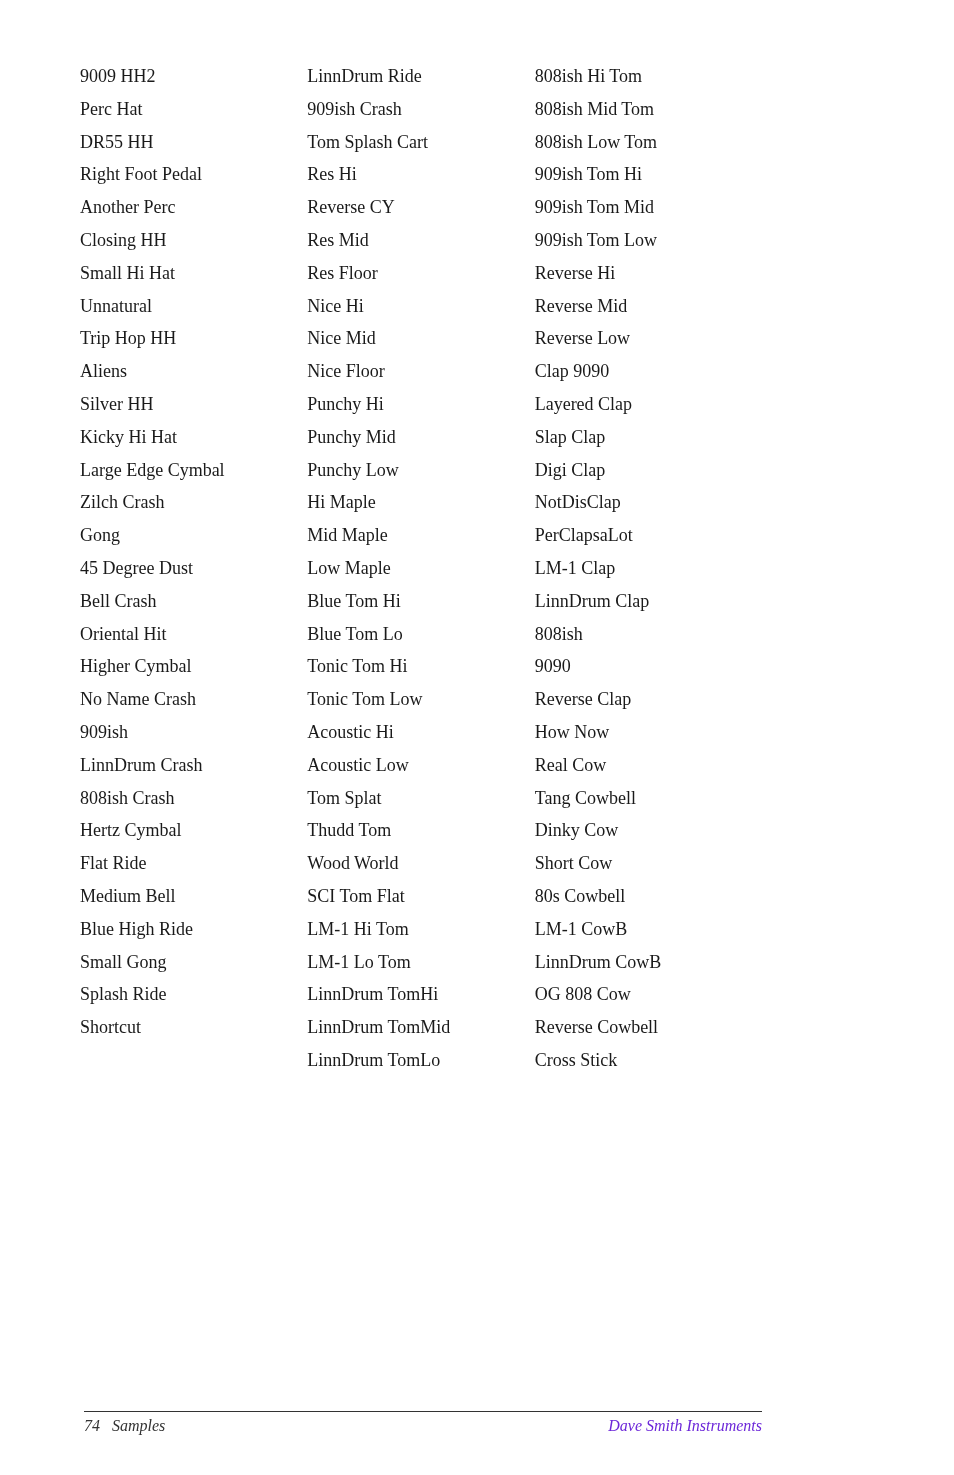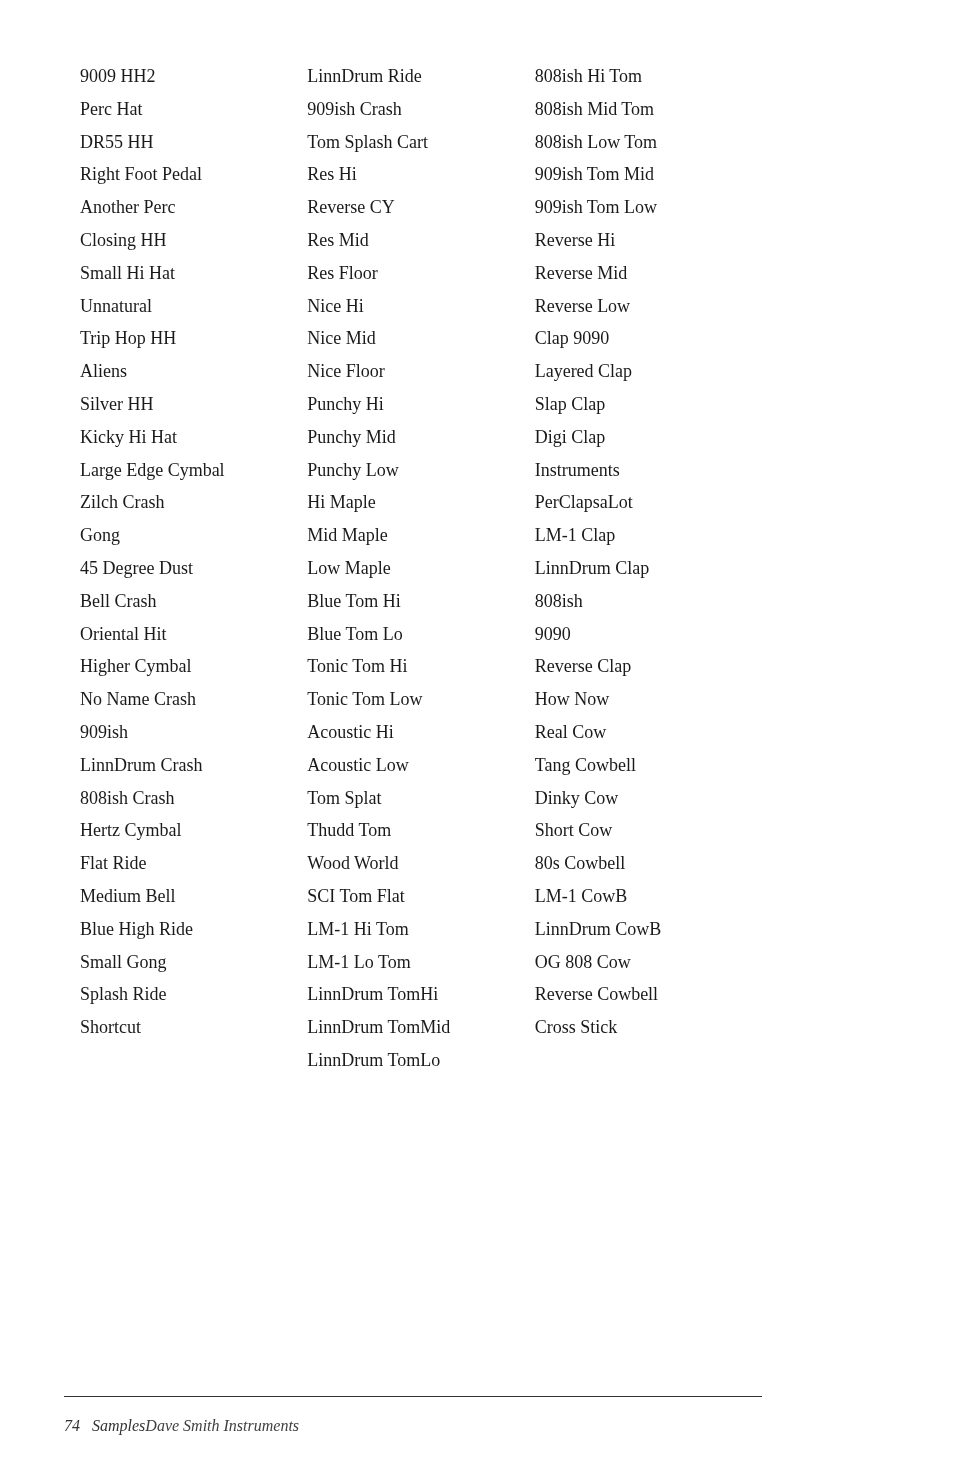--- a/index.html
+++ b/index.html
@@ -40,38 +40,39 @@
     .list-item {
       font-size: 18px;
       line-height: 1.6;
       color: #1a1a1a;
       padding: 2px 0;
     }
 
     .footer {
       position: absolute;
       bottom: 40px;
-      left: 64px;
+      left: 84px;
       right: 80px;
       border-top: 1px solid #333;
-      padding-top: 20px;
+      padding-top: 5px;
       display: flex;
+      justify-content: space-between;
       align-items: center;
     }
 
     .footer-left {
       font-size: 16px;
       font-style: italic;
       color: #333;
     }
 
     .footer-right {
       font-size: 16px;
       font-style: italic;
-      color: #404040;
+      color: #6d28d9;
     }
   </style>
 </head>
 <body>
 
 <div class="page">
   <div class="content-area">
 
     <div class="column" id="col1-container">
     <div class="list-item">9009 HH2</div>
@@ -137,30 +138,31 @@
         <div class="list-item">LM-1 Lo Tom</div>
         <div class="list-item">LinnDrum TomHi</div>
         <div class="list-item">LinnDrum TomMid</div>
         <div class="list-item">LinnDrum TomLo</div>
       </div>
 
     <div class="column" id="col3-container">
     <div class="list-item">808ish Hi Tom</div>
         <div class="list-item">808ish Mid Tom</div>
         <div class="list-item">808ish Low Tom</div>
+        <div class="list-item">909ish Tom Hi</div>
         <div class="list-item">909ish Tom Mid</div>
         <div class="list-item">909ish Tom Low</div>
         <div class="list-item">Reverse Hi</div>
         <div class="list-item">Reverse Mid</div>
         <div class="list-item">Reverse Low</div>
         <div class="list-item">Clap 9090</div>
         <div class="list-item">Layered Clap</div>
         <div class="list-item">Slap Clap</div>
         <div class="list-item">Digi Clap</div>
-        <div class="list-item">Instruments</div>
+        <div class="list-item">NotDisClap</div>
         <div class="list-item">PerClapsaLot</div>
         <div class="list-item">LM-1 Clap</div>
         <div class="list-item">LinnDrum Clap</div>
         <div class="list-item">808ish</div>
         <div class="list-item">9090</div>
         <div class="list-item">Reverse Clap</div>
         <div class="list-item">How Now</div>
         <div class="list-item">Real Cow</div>
         <div class="list-item">Tang Cowbell</div>
         <div class="list-item">Dinky Cow</div>

